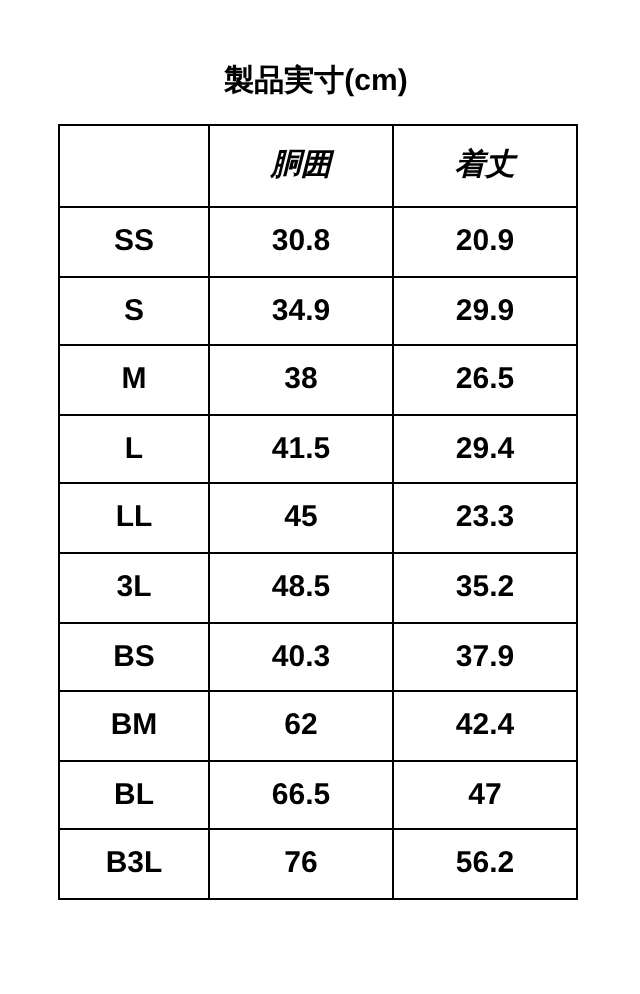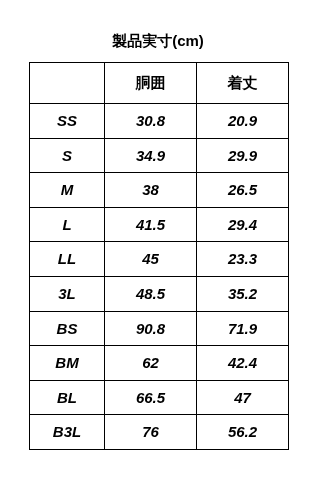--- a/index.html
+++ b/index.html
@@ -53,26 +53,26 @@
     text-align: center;
     vertical-align: middle;
     font-weight: bold;
     color: #000000;
     padding: 0;
   }
   table.size-table thead th {
     height: 40px;
     font-size: 15px;
     line-height: 40px;
+    font-style: italic;
   }
   table.size-table tbody td {
     height: 33.6px;
     font-size: 15px;
     line-height: 33.6px;
-    font-style: italic;
   }
   table.size-table thead th.corner-cell {
     font-size: 0;
   }
 </style>
 </head>
 <body>
 
 <div class="page">
 
@@ -118,22 +118,22 @@
           <td>45</td>
           <td>23.3</td>
         </tr>
         <tr>
           <td>3L</td>
           <td>48.5</td>
           <td>35.2</td>
         </tr>
         <tr>
           <td>BS</td>
-          <td>90.8</td>
-          <td>71.9</td>
+          <td>40.3</td>
+          <td>37.9</td>
         </tr>
         <tr>
           <td>BM</td>
           <td>62</td>
           <td>42.4</td>
         </tr>
         <tr>
           <td>BL</td>
           <td>66.5</td>
           <td>47</td>

